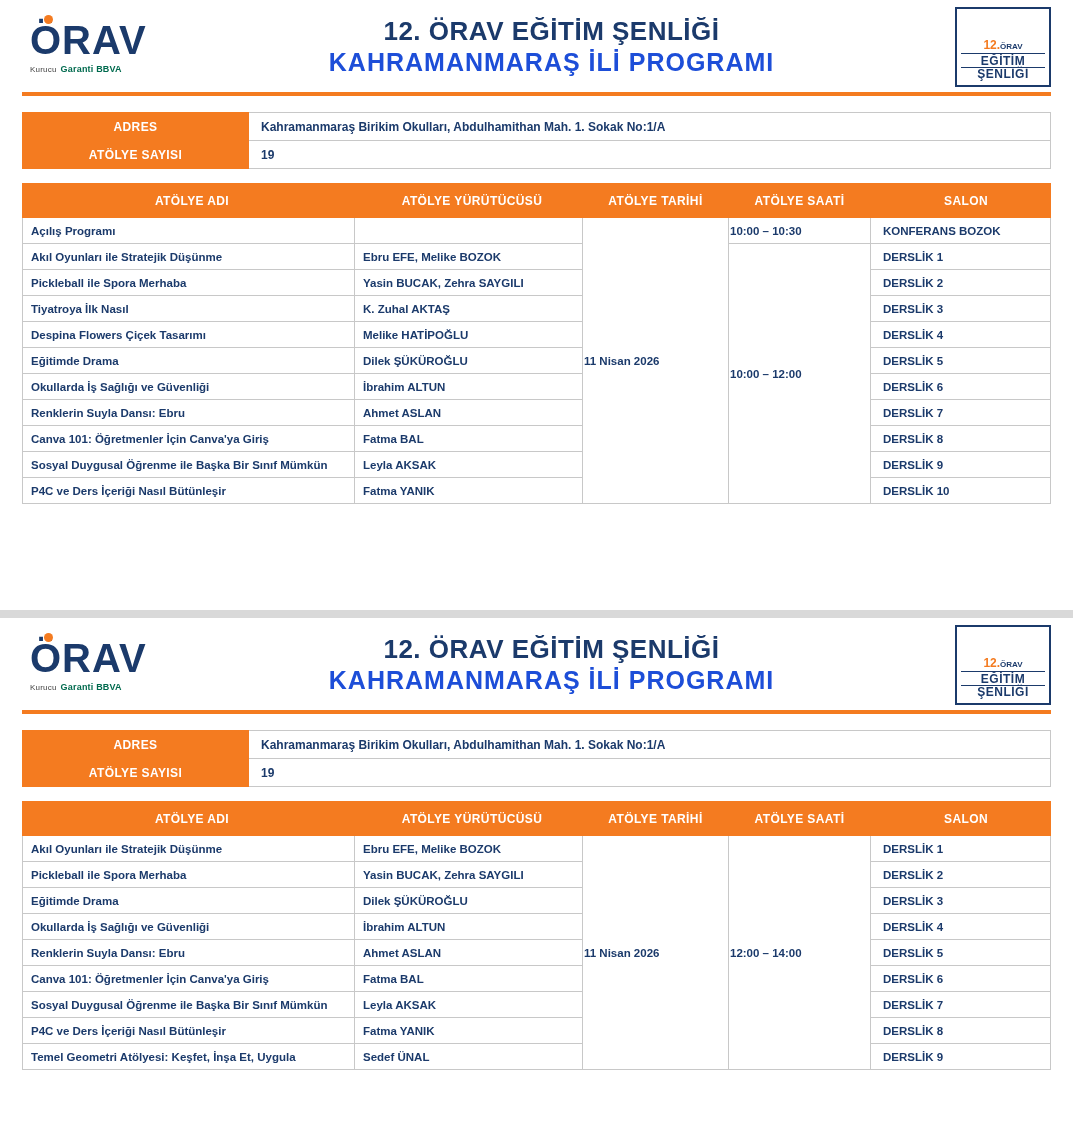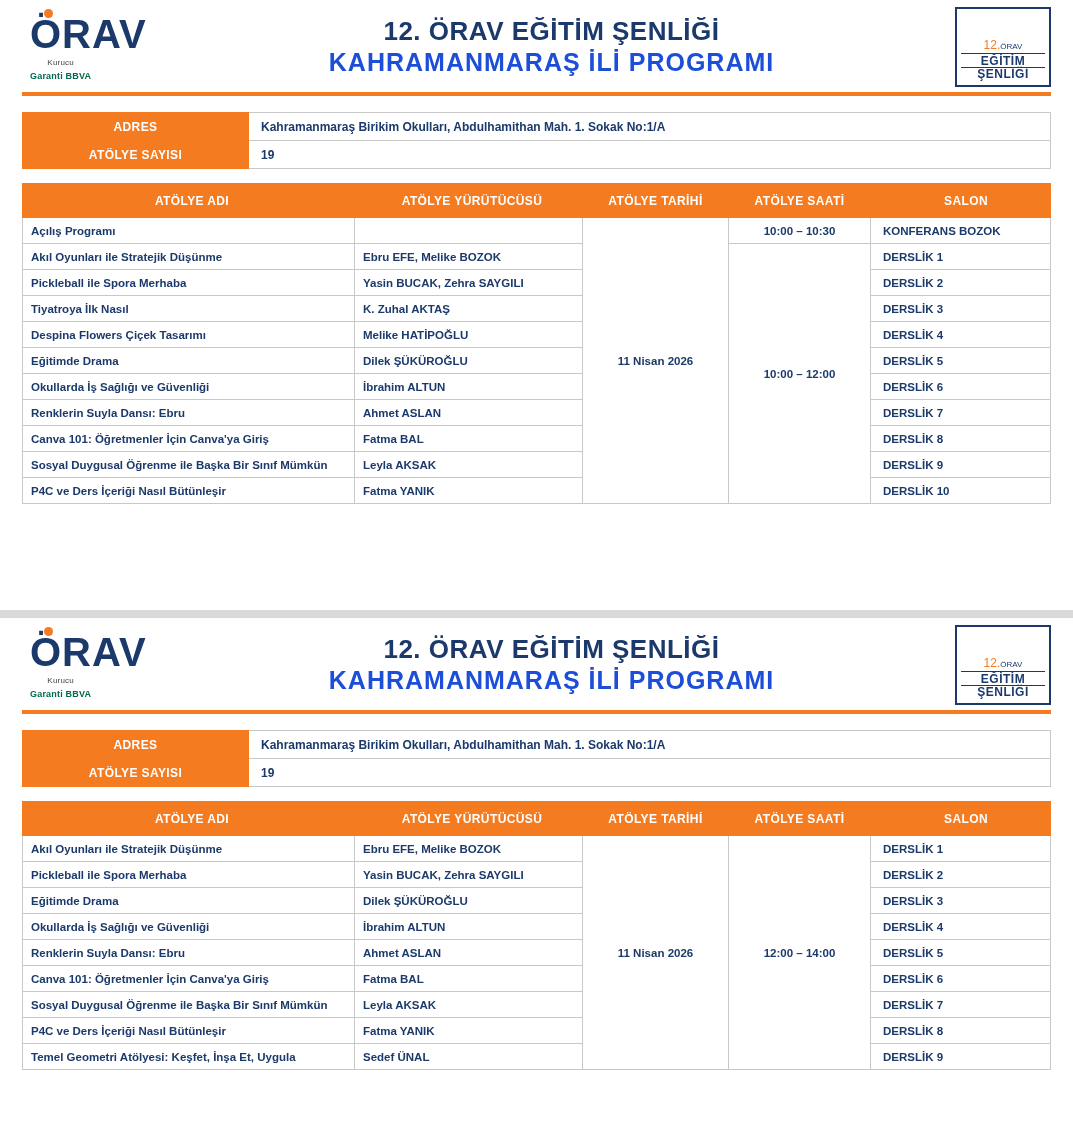--- a/index.html
+++ b/index.html
@@ -61,21 +61,20 @@
     left: 14px; top: -5px;
   }
   .orav-sub {
     font-size: 8px;
     color: #444;
     margin-top: 4px;
     display: flex;
     align-items: center;
     gap: 4px;
     letter-spacing: .2px;
-    flex-direction: column;
   }
   .orav-sub .gb {
     font-weight: bold;
     color: #006a4e;
     font-size: 9px;
   }
   .title-block {
     flex: 1 1 auto;
     text-align: center;
   }
@@ -103,21 +102,21 @@
   .badge {
     border: 2px solid #1b3a6b;
     width: 96px;
     padding: 3px 4px 4px 4px;
     text-align: center;
     line-height: 1.05;
     position: relative;
   }
   .badge-line1 {
     font-size: 12px;
-    font-weight: normal;
+    font-weight: bold;
     color: #f47b20;
     margin-top: 27px;
   }
   .badge-line1 .sm {
     font-size: 8px;
     color: #1b3a6b;
   }
   .badge-line2, .badge-line3 {
     font-size: 12px;
     font-weight: bold;
@@ -183,21 +182,21 @@
     font-size: 11.5px;
     height: 26px;
     color: #1b3a6b;
     font-weight: bold;
   }
   .c-name   { width: 332px; padding-left: 8px; color: #1b3a6b; }
   .c-leader { width: 228px; padding-left: 8px; }
   .c-date   { width: 146px; text-align: center; }
   .c-time   { width: 142px; text-align: center; }
   .c-room   { width: 180px; padding-left: 12px; }
-  .merged   { text-align: center; vertical-align: middle; }
+  .merged   { text-align: left; vertical-align: middle; }
 </style>
 </head>
 <body>
 
 <div class="page">
 
   <div class="sheet first">
 
     <div class="header">
       <div class="logo-block">

